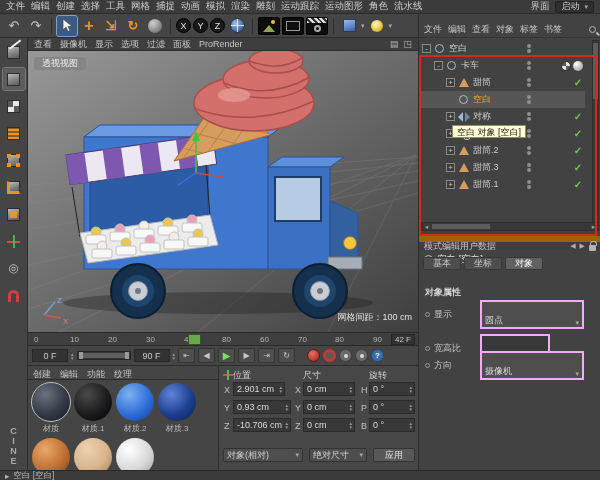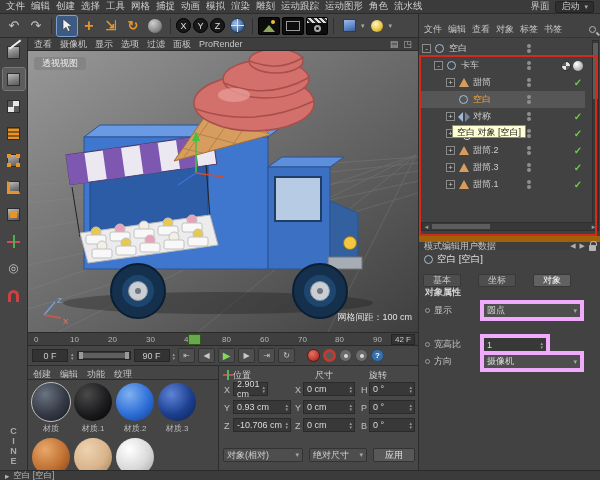--- a/index.html
+++ b/index.html
@@ -140,28 +140,28 @@
   #om-hscroll{position:absolute;left:2px;top:208px;width:178px;height:9px;background:#383838;border:1px solid #2e2e2e;display:flex;align-items:center;font-size:7px;color:#9a9a9a}
   #om-hscroll .thumb{position:absolute;left:10px;width:58px;top:1px;bottom:1px;background:#5d5d5d}
   #om-hscroll .sa{width:9px;text-align:center}
   #om-hscroll .sa.r{margin-left:auto}
 
   #am-menu{position:absolute;left:0;top:222px;width:182px;height:14px;display:flex;align-items:center;padding:0 5px;font-size:9px;color:#c6c6c6;border-top:6px solid #a16207;background:#3e3e3e}
   .am-icons{margin-left:auto;display:flex;gap:4px;align-items:center;font-size:7px;color:#b0b0b0}
   .lockic{width:7px;height:6px;background:#b5b5b5;border-radius:1px;position:relative;margin-top:3px}
   .lockic::before{content:"";position:absolute;top:-4px;left:1px;width:5px;height:4px;border:1.5px solid #b5b5b5;border-bottom:none;border-radius:3px 3px 0 0}
   #am-title{position:absolute;left:5px;top:239px;display:flex;gap:4px;align-items:center;font-size:9.5px;color:#e2e2e2}
-  #am-tabs{position:absolute;left:4px;top:260px;display:flex;gap:17px}
+  #am-tabs{position:absolute;left:4px;top:243px;display:flex;gap:3px}
   .atab{height:13px;padding:0 9px;background:#4e4e4e;border:1px solid #383838;border-radius:2px;font-size:9px;color:#c9c9c9;display:flex;align-items:center}
   .atab.active{background:#616161;color:#fff}
   #am-section{position:absolute;left:6px;top:272px;font-size:9px;color:#d5d5d5;font-weight:bold}
   .prop-row{position:absolute;left:6px;display:flex;align-items:center;gap:4px;font-size:9px;color:#c6c6c6}
   .adot{width:5px;height:5px;border-radius:50%;border:1px solid #999;flex:none}
   .plabel{width:42px;flex:none}
-  .afield{background:#383838;border:4px solid #f0abfc;height:21px;display:flex;align-items:center;justify-content:space-between;padding:0 3px;color:#dadada}
+  .afield{background:#383838;border:2px solid #f0abfc;height:29px;display:flex;align-items:flex-end;justify-content:space-between;padding:0 3px;color:#dadada}
   .afield.dd{width:104px;background:#4e4e4e}
   .afield.num{width:70px}
 
   
   #red-box{left:419px;top:55px;width:178px;height:181px;border:2px solid #d42a1e;z-index:60;pointer-events:none}
   #tooltip{left:452px;top:125px;background:#ffffd6;border:1px solid #8f8f6a;color:#222;font-size:9px;padding:0 4px;height:13px;line-height:12px;z-index:70;white-space:nowrap}
 
   
   #statusbar{left:0;top:470px;width:600px;height:10px;background:#3b3b3b;border-top:1px solid #2a2a2a;display:flex;align-items:center;gap:4px;padding:0 5px;font-size:8.5px;color:#b8b8b8;z-index:5}
 </style>
@@ -467,27 +467,27 @@
   <span class="mat-label" style="left:86px;top:57px">材质.2</span>
   <span class="mat-label" style="left:128px;top:57px">材质.3</span>
   <span class="mat m4" style="left:4px;top:72px"></span>
   <span class="mat m5" style="left:46px;top:72px"></span>
   <span class="mat m6" style="left:88px;top:72px"></span>
 </div>
 
 <div id="coord-panel" class="a">
   <span class="coordic"></span>
   <span class="chead" style="left:14px;width:58px">位置</span>
-  <span class="chead" style="left:96px;width:50px">尺寸</span>
+  <span class="chead" style="left:84px;width:50px">尺寸</span>
   <span class="chead" style="left:150px;width:46px">旋转</span>
 
   <span class="clabel" style="left:5px;top:19px">X</span>
   <span class="clabel" style="left:5px;top:37px">Y</span>
   <span class="clabel" style="left:5px;top:55px">Z</span>
-  <span class="cfield" style="left:14px;top:16px;width:35px">
+  <span class="cfield" style="left:14px;top:16px;width:52px">
       <span>2.901 cm</span>
       <span class="spin">
         <span>▴</span>
         <span>▾</span>
       </span>
     </span>
   <span class="cfield" style="left:14px;top:34px;width:58px">
       <span>0.93 cm</span>
       <span class="spin">
         <span>▴</span>

